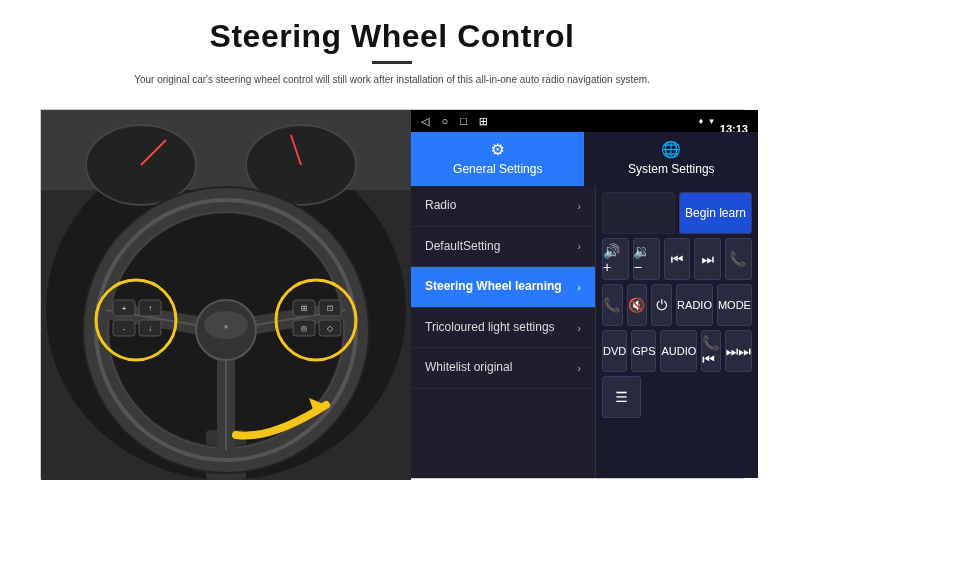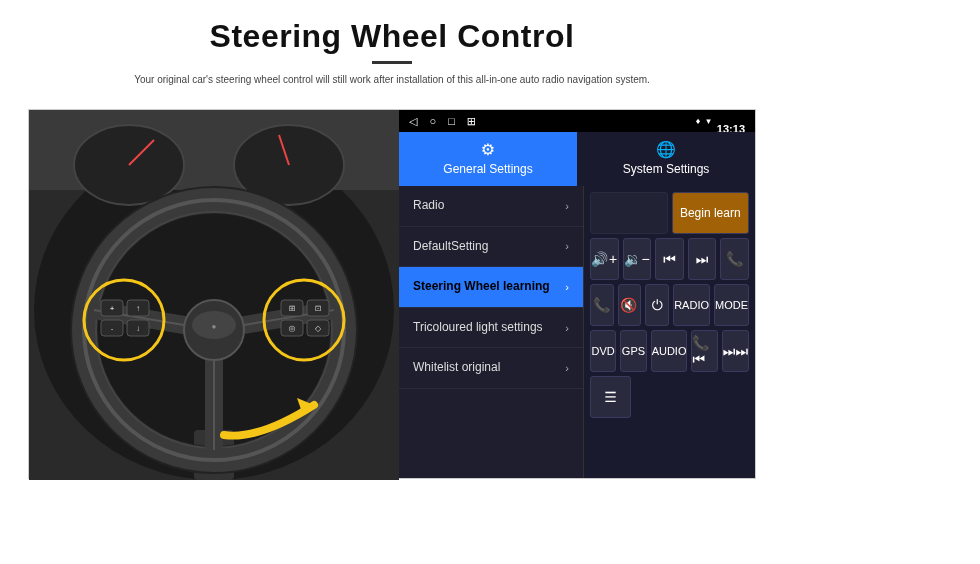--- a/index.html
+++ b/index.html
@@ -10,21 +10,21 @@
       font-family: Arial, sans-serif;
       overflow: hidden;
     }
 
     .page-container {
       width: 784px;
       height: 564px;
       display: flex;
       flex-direction: column;
       align-items: center;
-      padding: 18px 28px 10px;
+      padding: 18px 40px 10px;
       border-radius: 32px;
     }
 
     .title-section {
       text-align: center;
       margin-bottom: 8px;
     }
 
     .main-title {
       font-size: 32px;
@@ -172,21 +172,21 @@
       background: #2979ff;
     }
 
     .menu-item-text {
       color: #ddd;
       font-size: 12px;
       line-height: 1.3;
     }
 
     .menu-item.active .menu-item-text {
-      color: #000000;
+      color: #ffffff;
       font-weight: bold;
     }
 
     .menu-chevron {
       color: #aaa;
       font-size: 11px;
     }
 
     .menu-item.active .menu-chevron {
       color: #fff;
@@ -221,21 +221,21 @@
       flex: 1;
       height: 42px;
     }
 
     .control-btn.empty {
       background: #222235;
       border: 1px solid #2a2a40;
     }
 
     .control-btn.begin-learn {
-      background: #a16207;
+      background: #1d4ed8;
       font-size: 12px;
     }
 
     .control-icon {
       font-size: 14px;
     }
   </style>
 </head>
 <body>
 

